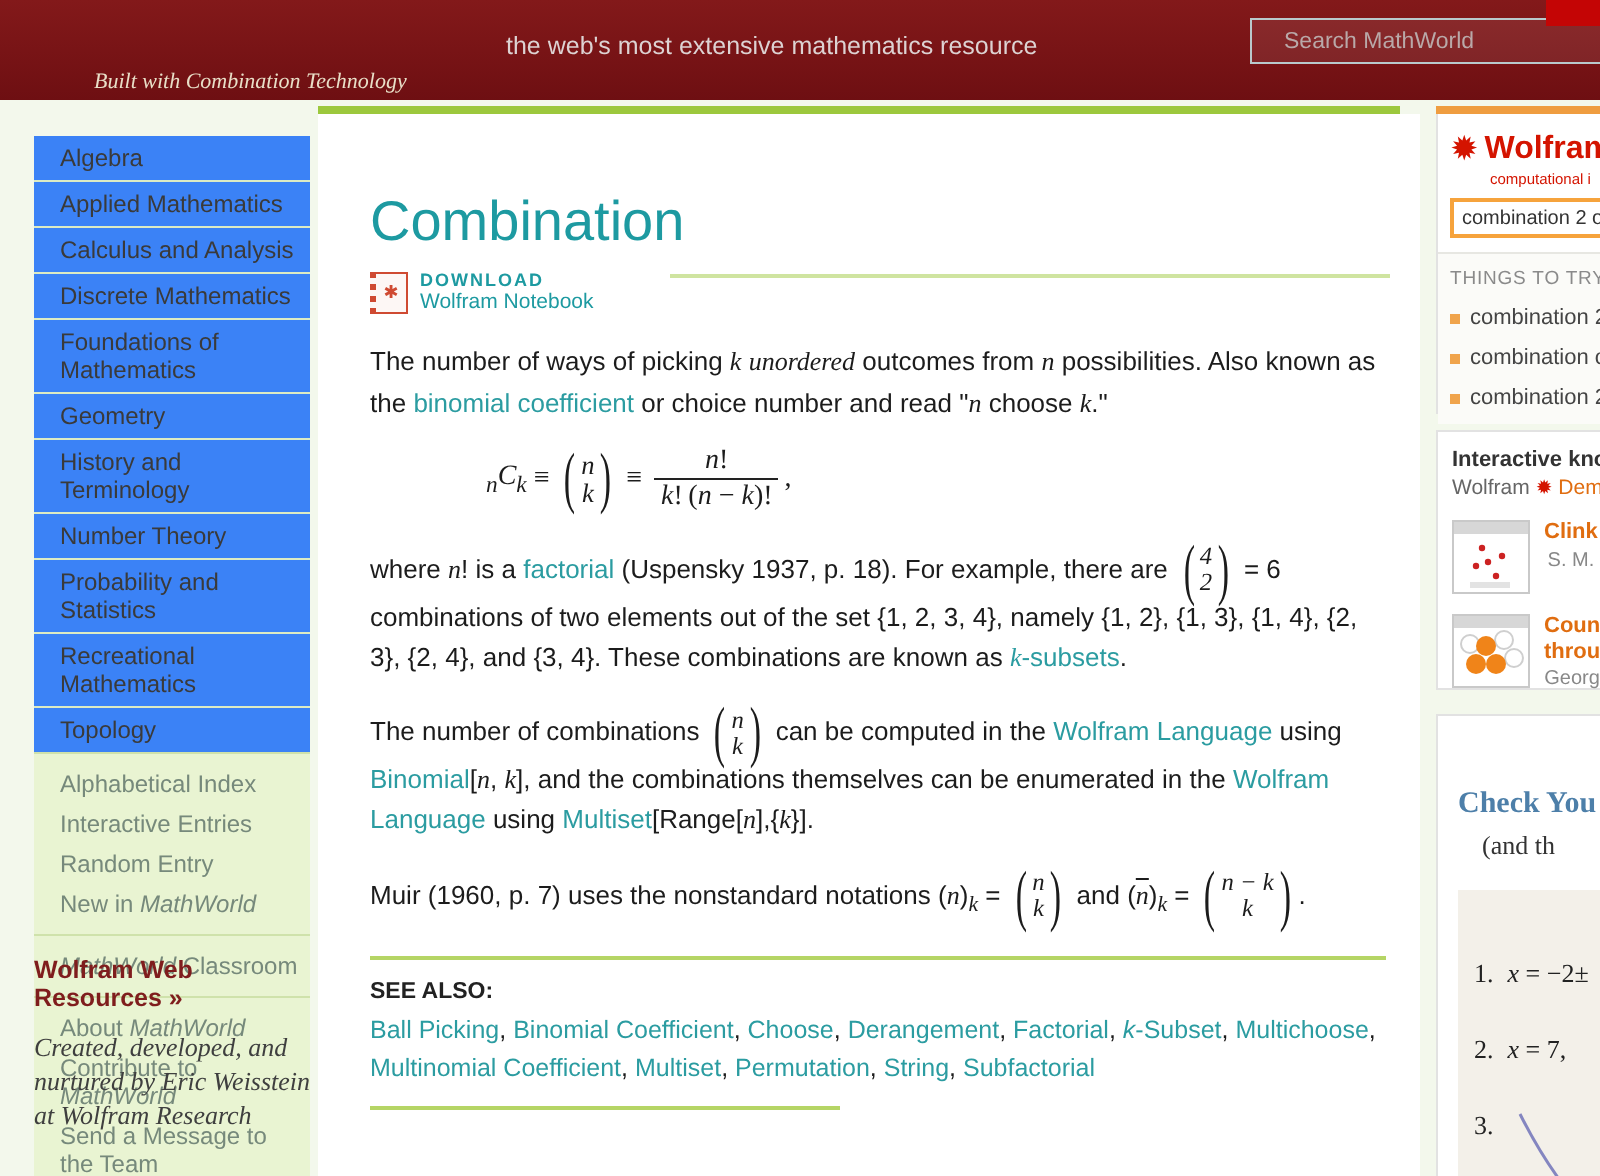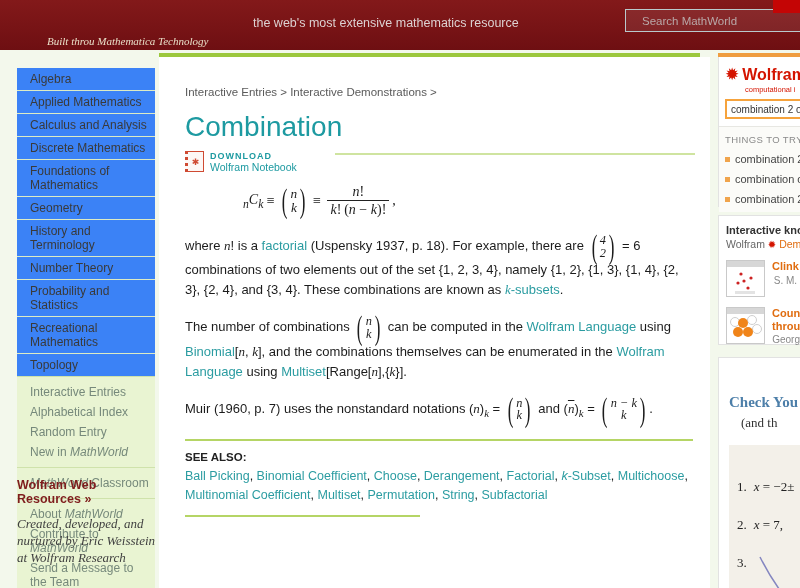--- a/index.html
+++ b/index.html
@@ -98,21 +98,21 @@
   .ckrow{display:flex;align-items:flex-start;margin-bottom:22px;white-space:nowrap;}
   .cknum{margin-right:7px;}
   .ckmath i{font-family:"Liberation Serif",serif;}
 </style>
 </head>
 <body>
 
 <div class="page">
 
   <div class="hdr">
-    <div class="built">Built throu Mathematica Technology</div>
+    <div class="built">Built with Combination Technology</div>
     <div class="tagline">the web's most extensive mathematics resource</div>
     <input class="hsearch" placeholder="Search MathWorld" style="">
     <div class="corner-red"></div>
   </div>
   <div class="greenbar"></div>
   <div class="orangebar"></div>
 
   <div class="snav">
     <div class="sg1">
       <div class="srow">Algebra</div>
@@ -121,52 +121,52 @@
       <div class="srow">Discrete Mathematics</div>
       <div class="srow">Foundations of Mathematics</div>
       <div class="srow">Geometry</div>
       <div class="srow">History and Terminology</div>
       <div class="srow">Number Theory</div>
       <div class="srow">Probability and Statistics</div>
       <div class="srow">Recreational Mathematics</div>
       <div class="srow">Topology</div>
     </div>
     <div class="sg2">
+      <div class="srow">Alphabetical Index</div>
       <div class="srow">Interactive Entries</div>
-      <div class="srow">Alphabetical Index</div>
       <div class="srow">Random Entry</div>
       <div class="srow">New in <i>MathWorld</i></div>
     </div>
     <div class="sg2">
       <div class="srow"><i>MathWorld</i> Classroom</div>
     </div>
     <div class="sg2">
       <div class="srow">About <i>MathWorld</i></div>
       <div class="srow">Contribute to <i>MathWorld</i></div>
       <div class="srow">Send a Message to the Team</div>
     </div>
 
   </div>
   <div class="sfoot">
     <div class="swr">Wolfram Web Resources »</div>
     <div class="scredit">Created, developed, and<br>nurtured by Eric Weisstein<br>at Wolfram Research</div>
   </div>
 
   <div class="main">
     <div class="minner">
-      <div class="crumb">Interactive Entries &gt; Interactive Demonstrations &gt;</div>
       <div class="atitle">Combination</div>
       <div class="dl">
         <div class="nbicon">✱</div>
         <div class="dltxt">
           <div class="dlb">DOWNLOAD</div>
           <div class="dls">Wolfram Notebook</div>
         </div>
         <div class="dlrule"></div>
       </div>
+      <div class="para">The number of ways of picking <i>k</i> <i>unordered</i> outcomes from <i>n</i> possibilities. Also known as the <span class="tl">binomial coefficient</span> or choice number and read "<i>n</i> choose <i>k</i>."</div>
       <div class="formula"><span class="mvar"><i><sub>n</sub>C<sub>k</sub></i></span>&nbsp;≡&nbsp;<span class="binom">
             <span class="par">(</span>
             <span class="stk">
               <span>n</span>
               <span>k</span>
             </span>
             <span class="par">)</span>
           </span>&nbsp;≡&nbsp;<span class="frac">
             <span class="num"><i>n</i>!</span>
             <span class="den"><i>k</i>! (<i>n</i> − <i>k</i>)!</span>

